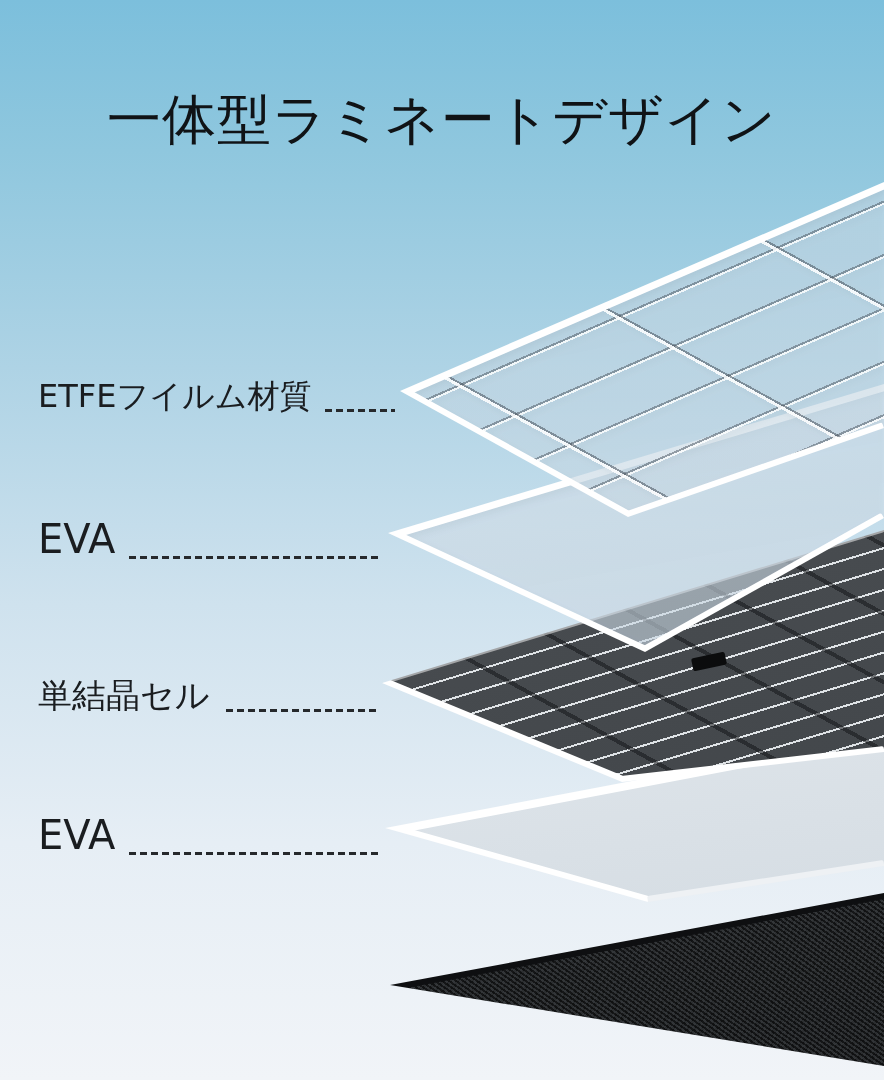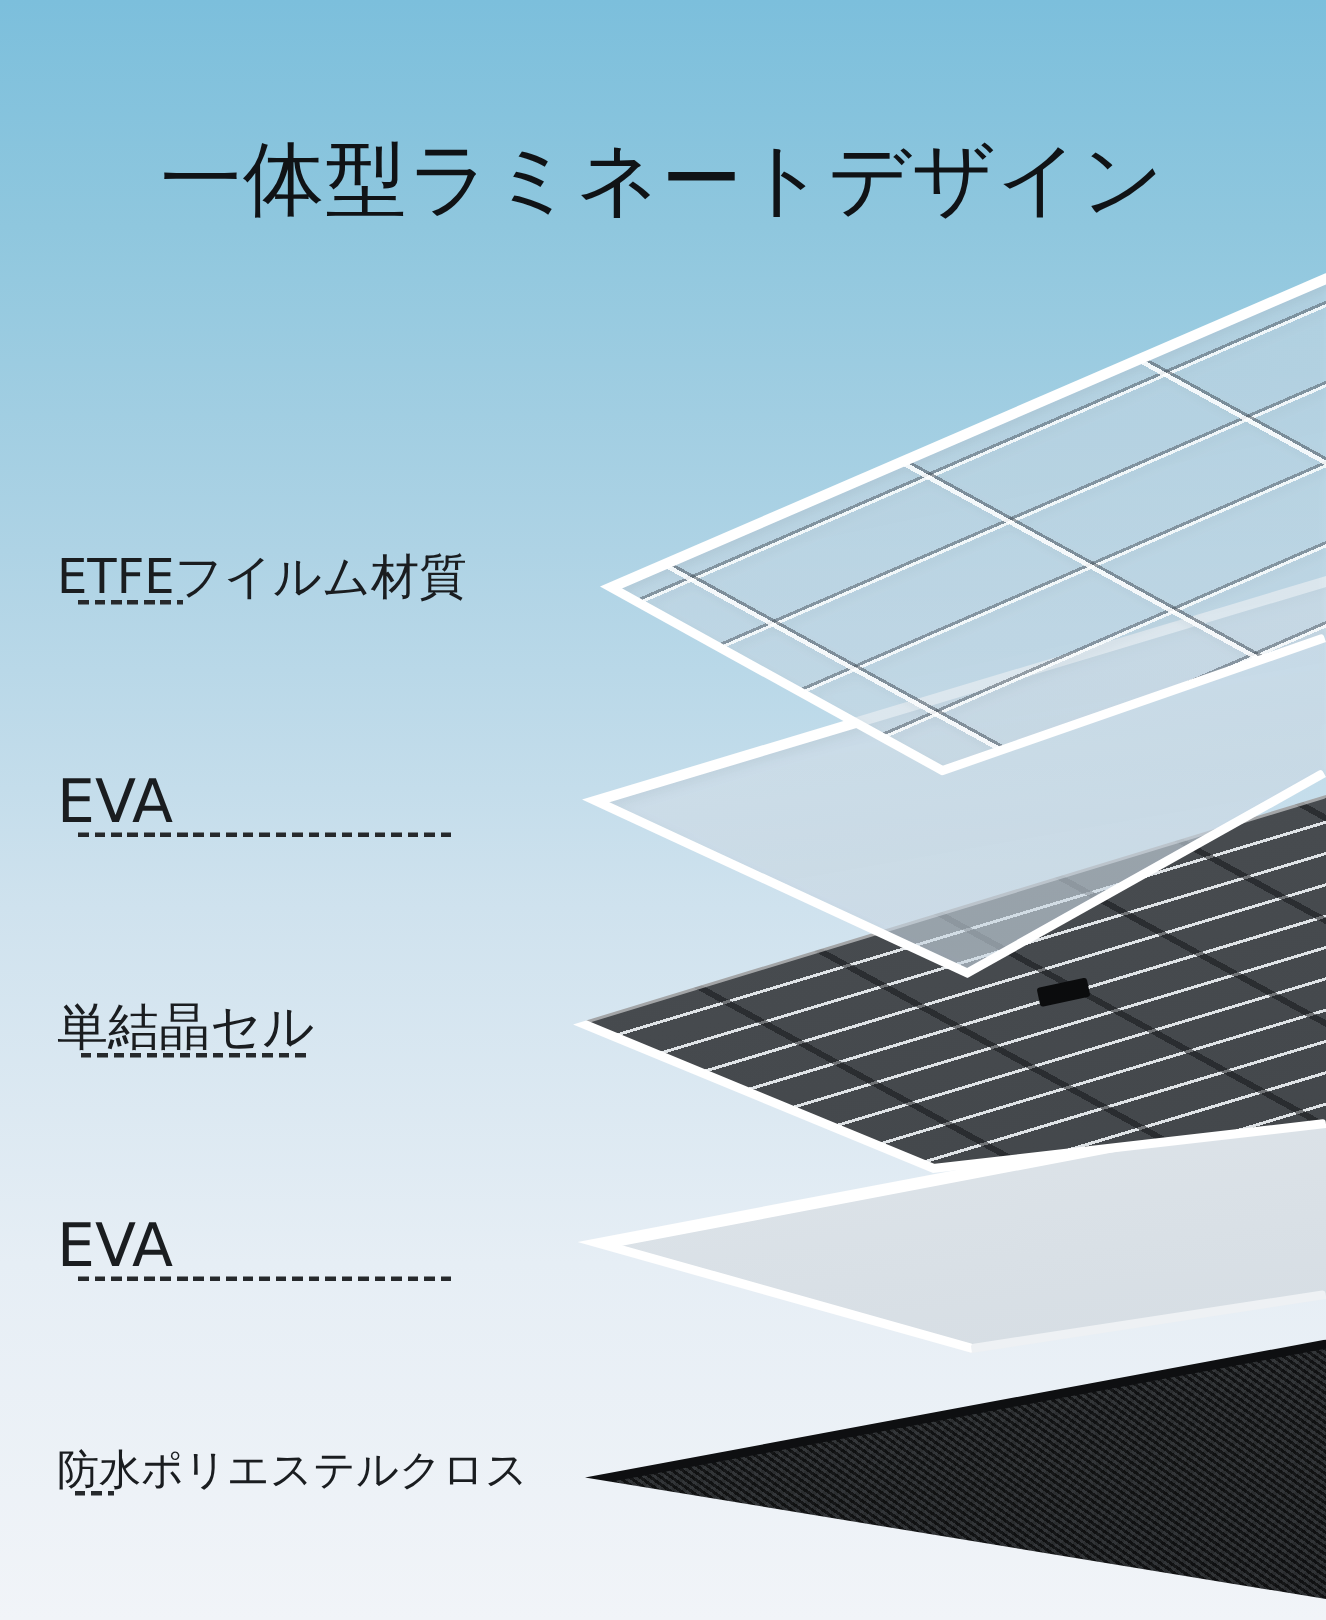--- a/index.html
+++ b/index.html
@@ -5,21 +5,21 @@
   html,body{margin:0;padding:0;background:#ffffff;}
   .stage{
     position:relative;width:884px;height:1080px;overflow:hidden;
     font-family:"DejaVu Sans","Liberation Sans",sans-serif;
     background:linear-gradient(180deg,#7cbfdc 0%,#8fc7de 14%,#aed3e5 34%,#cfe2ee 56%,#e6eef5 78%,#f1f4f8 100%);
   }
   .title{
     position:absolute;top:84px;left:0;width:100%;text-align:center;
     font-size:54px;font-weight:normal;color:#101316;letter-spacing:1px;
   }
-  .label-row{position:absolute;display:flex;align-items:flex-start;height:44px;color:#1a1d20;flex-direction:column;}
+  .label-row{position:absolute;display:flex;align-items:flex-end;height:44px;color:#1a1d20;}
   .label-text{white-space:nowrap;line-height:1;}
   .dash{height:3px;background:repeating-linear-gradient(90deg,#26292c 0 7px,transparent 7px 11px);}
   .lr1{left:38px;top:368px;font-size:32px;}  .lr1 .dash{width:70px;margin-left:14px;}
   .lr2{left:38px;top:515px;font-size:40px;}  .lr2 .dash{width:250px;margin-left:14px;}
   .lr3{left:38px;top:668px;font-size:34px;}  .lr3 .dash{width:152px;margin-left:16px;}
   .lr4{left:38px;top:811px;font-size:40px;}  .lr4 .dash{width:252px;margin-left:14px;}
   .lr5{left:38px;top:966px;font-size:28px;}  .lr5 .dash{width:26px;margin-left:12px;}
 
   .layer{position:absolute;inset:0;}
   .surf{position:absolute;inset:0;}
@@ -115,18 +115,14 @@
     <span class="dash"></span>
   </div>
   <div class="label-row lr3">
     <span class="label-text">単結晶セル</span>
     <span class="dash"></span>
   </div>
   <div class="label-row lr4">
     <span class="label-text">EVA</span>
     <span class="dash"></span>
   </div>
-  <div class="label-row lr5">
-    <span class="label-text">防水ポリエステルクロス</span>
-    <span class="dash"></span>
-  </div>
 
 </div>
 
 </body></html>

